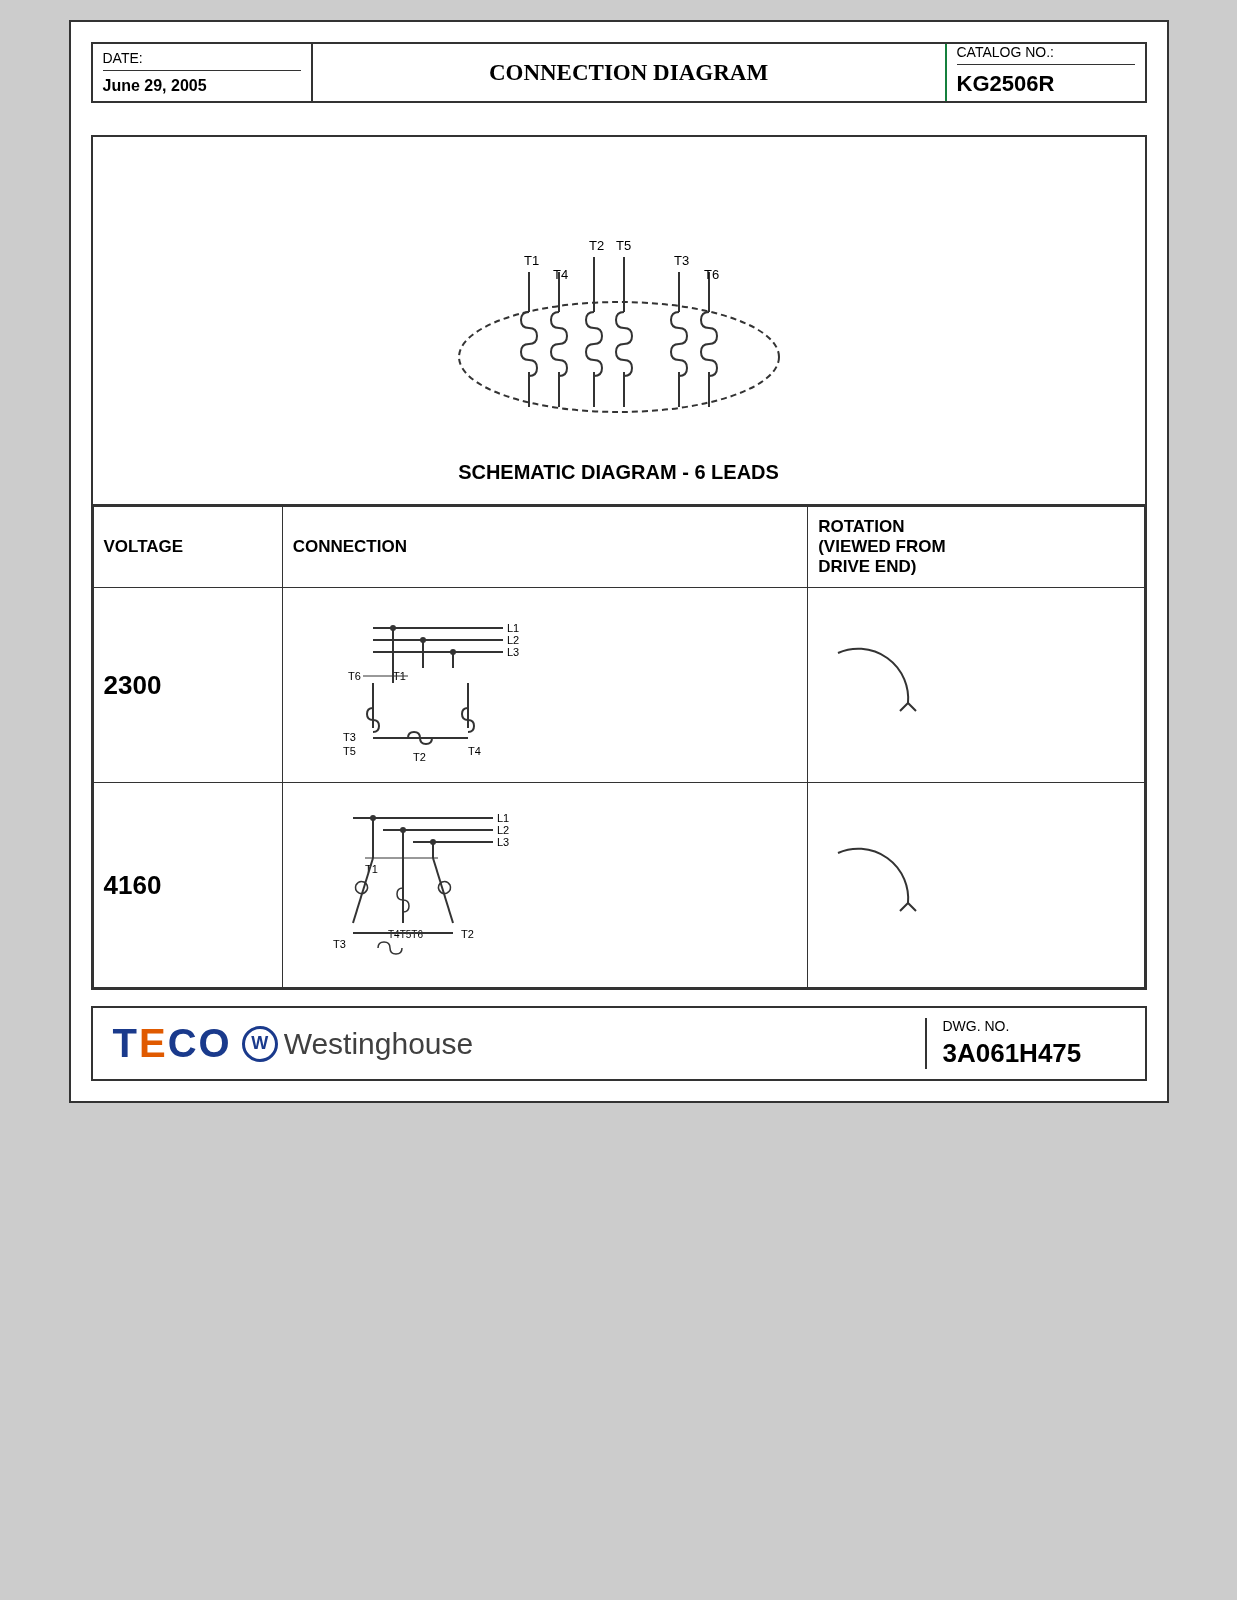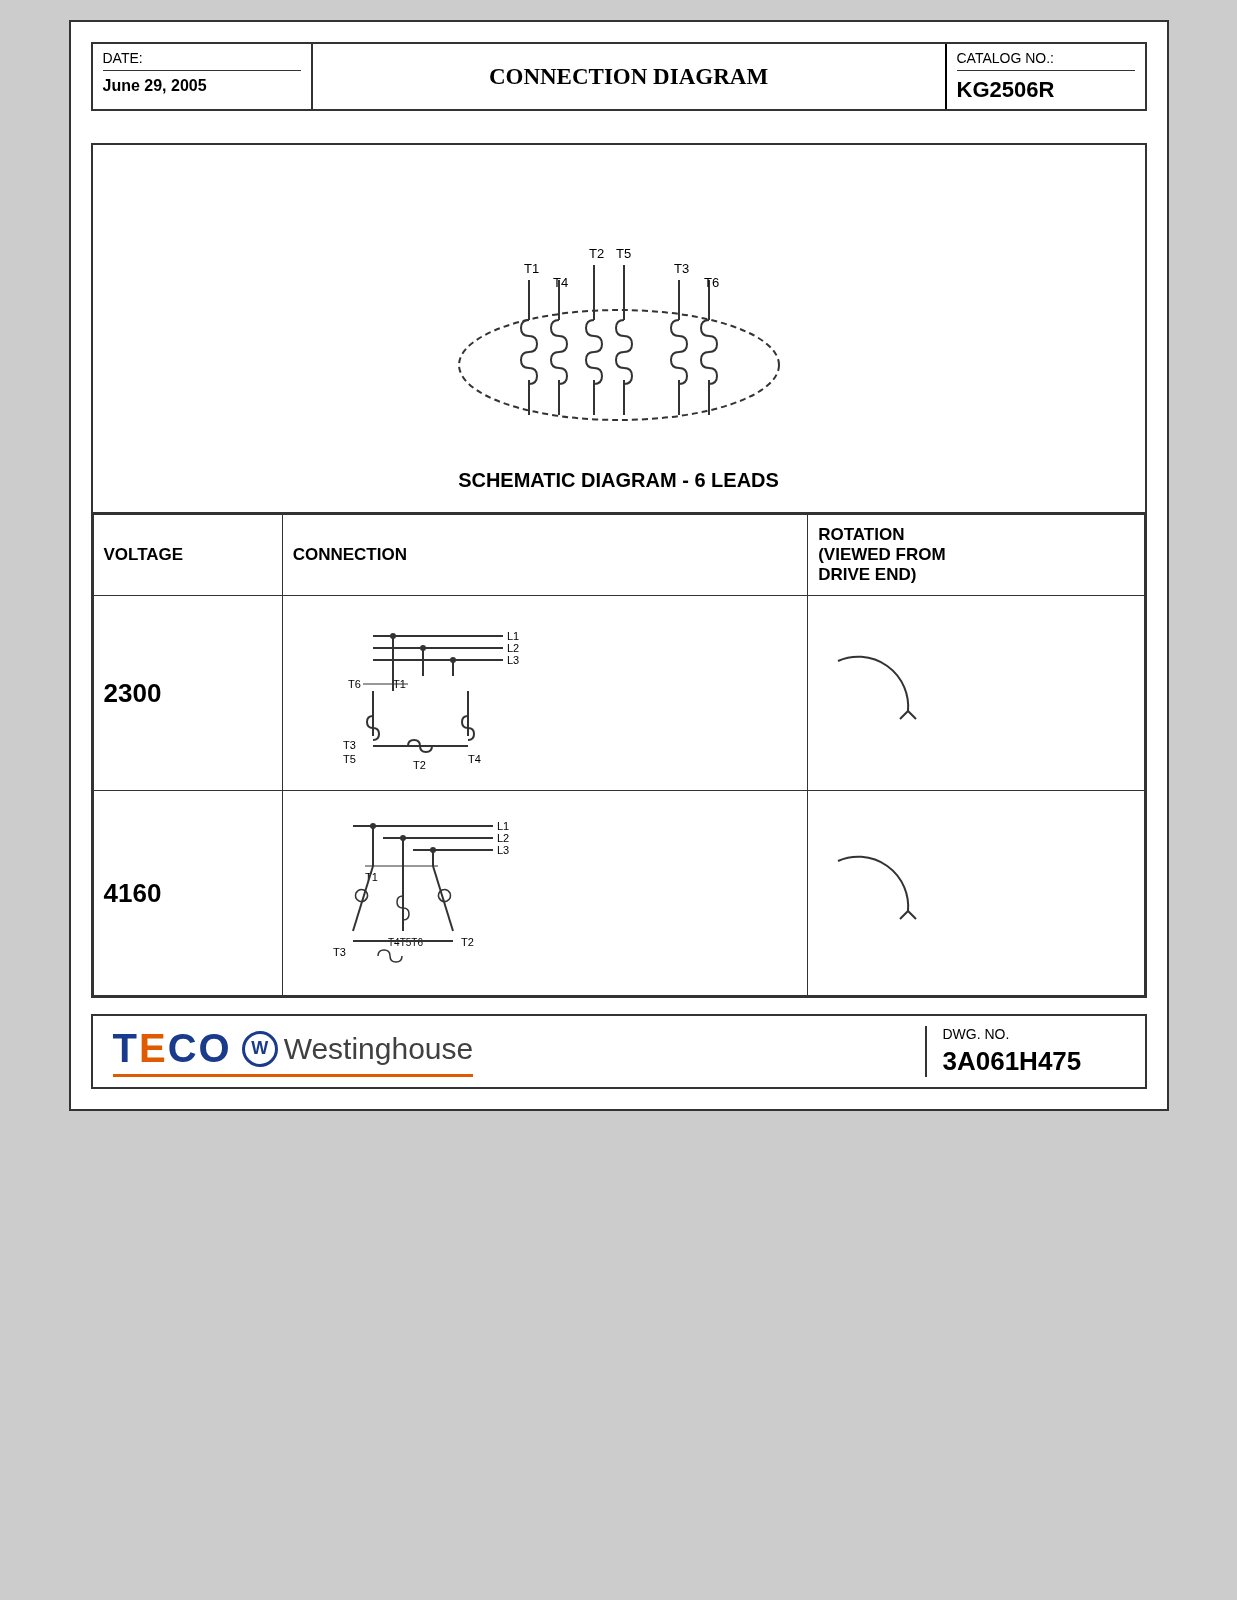--- a/index.html
+++ b/index.html
@@ -46,22 +46,22 @@
       display: flex;
       align-items: center;
       justify-content: center;
       font-size: 23px;
       font-weight: bold;
       padding: 10px;
       font-family: Liberation Serif, serif;
     }
     .header-catalog {
       flex: 0 0 200px;
-      border-left: 2px solid #000000;
-      padding: 6px 10px;
+      border-left: 2px solid #15803d;
+      padding: 0 10px;
     }
     .header-catalog .label {
       font-size: 14px;
       display: block;
       border-bottom: 1px solid #333;
       padding-bottom: 4px;
       margin-bottom: 6px;
     }
     .header-catalog .value {
       font-size: 22px;
@@ -323,21 +323,21 @@
           </td>
         </tr>
       </tbody>
     </table>
 
   </div>
 
   <div class="footer">
     <div class="footer-logo">
 
-      <div style="display:flex; flex-direction:column; align-items:flex-start;">
+      <div style="display:flex; flex-direction:row; align-items:flex-start;">
         <div style="display:flex; align-items:center; gap:10px;">
           <span style="font-size:40px; font-weight:900; color:#1a3a8c; letter-spacing:2px;">
             T<span style="color:#e05a00;">E</span>C<span style="color:#1a3a8c;">O</span>
           </span>
           <div style="display:flex; align-items:center; gap:6px;">
             <div style="width:36px;height:36px;border:3px solid #1a3a8c;border-radius:50%;display:flex;align-items:center;justify-content:center;font-size:18px;font-weight:bold;color:#1a3a8c;">W</div>
             <span style="font-size:30px;color:#404040;font-weight:500;">Westinghouse</span>
           </div>
         </div>
         <span style="display:block;height:3px;background:#e05a00;width:100%;margin-top:3px;"></span>

